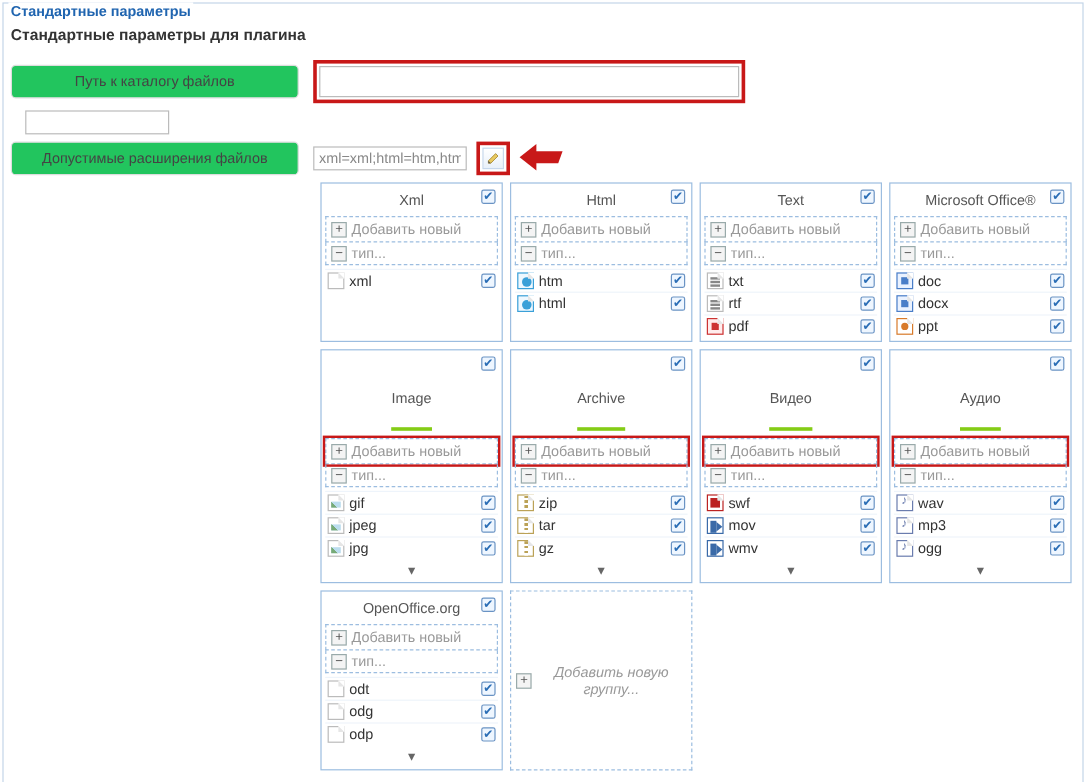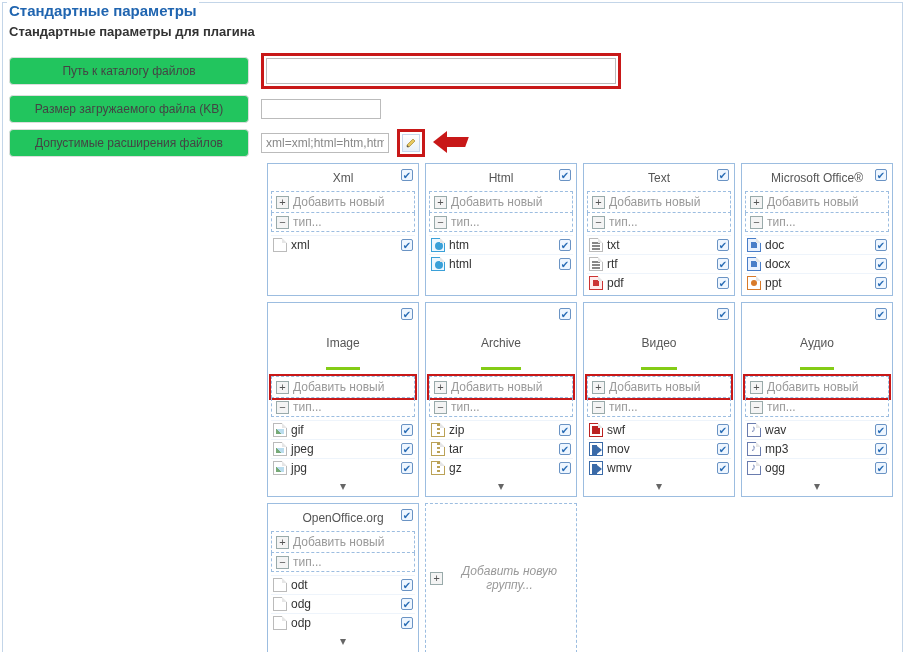--- a/index.html
+++ b/index.html
@@ -14,21 +14,21 @@
   }
   .panel {
     border: 1px solid #c3d5e8;
     margin: 2px;
     padding: 0 6px 10px 6px;
     position: relative;
   }
   .panel-legend {
     color: #2065b0;
     font-weight: bold;
-    font-size: 15px;
+    font-size: 12px;
     position: relative;
     top: -1px;
     background: #fff;
     display: inline-block;
     padding: 0 2px;
     margin-left: -2px;
   }
   .subtitle {
     margin: 4px 0 14px 0;
     font-size: 13px;
@@ -267,21 +267,20 @@
     <div class="form-label-box">Путь к каталогу файлов</div>
     <div class="form-value">
       <span class="hl-red">
         <input type="text" class="path-input" value="" style="">
       </span>
     </div>
   </div>
 
   
   <div class="form-row">
-    <div class="form-label-box">Размер загружаемого файла (KB)</div>
     <div class="form-value">
       <input type="text" class="size-input" value="" style="">
     </div>
   </div>
 
   
   <div class="form-row">
     <div class="form-label-box">Допустимые расширения файлов</div>
     <div class="form-value">
       <input type="text" class="ext-input" value="xml=xml;html=htm,html;t" style="">

